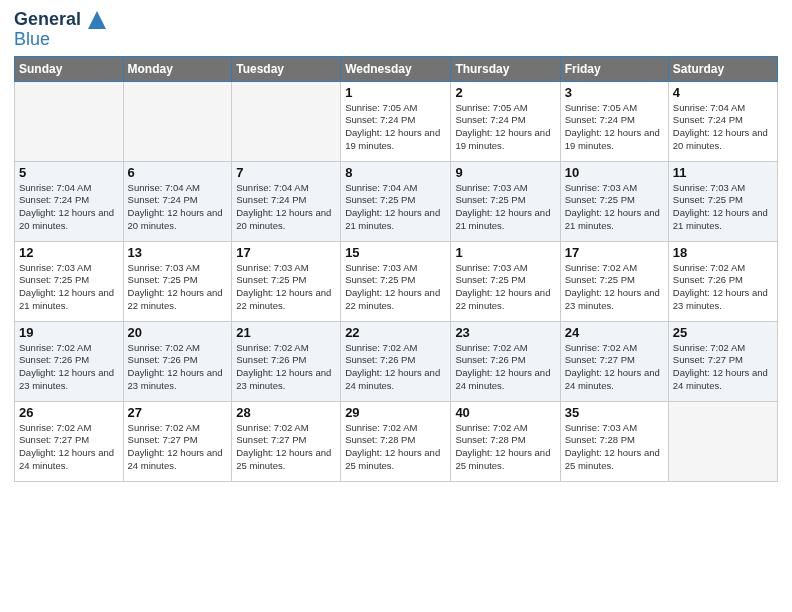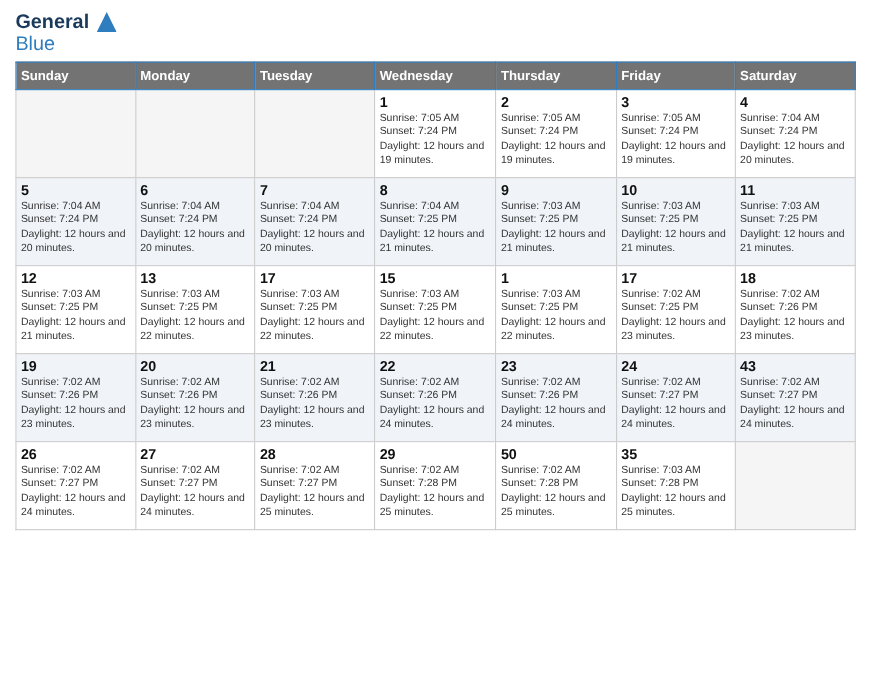--- a/index.html
+++ b/index.html
@@ -217,21 +217,21 @@
           </td>
           <td>
             <div class="day-num">23</div>
             <div class="day-info">Sunrise: 7:02 AM<br>Sunset: 7:26 PM<br>Daylight: 12 hours and 24 minutes.</div>
           </td>
           <td>
             <div class="day-num">24</div>
             <div class="day-info">Sunrise: 7:02 AM<br>Sunset: 7:27 PM<br>Daylight: 12 hours and 24 minutes.</div>
           </td>
           <td>
-            <div class="day-num">43</div>
+            <div class="day-num">25</div>
             <div class="day-info">Sunrise: 7:02 AM<br>Sunset: 7:27 PM<br>Daylight: 12 hours and 24 minutes.</div>
           </td>
         </tr>
         <tr>
           <td>
             <div class="day-num">26</div>
             <div class="day-info">Sunrise: 7:02 AM<br>Sunset: 7:27 PM<br>Daylight: 12 hours and 24 minutes.</div>
           </td>
           <td>
             <div class="day-num">27</div>
@@ -239,21 +239,21 @@
           </td>
           <td>
             <div class="day-num">28</div>
             <div class="day-info">Sunrise: 7:02 AM<br>Sunset: 7:27 PM<br>Daylight: 12 hours and 25 minutes.</div>
           </td>
           <td>
             <div class="day-num">29</div>
             <div class="day-info">Sunrise: 7:02 AM<br>Sunset: 7:28 PM<br>Daylight: 12 hours and 25 minutes.</div>
           </td>
           <td>
-            <div class="day-num">50</div>
+            <div class="day-num">40</div>
             <div class="day-info">Sunrise: 7:02 AM<br>Sunset: 7:28 PM<br>Daylight: 12 hours and 25 minutes.</div>
           </td>
           <td>
             <div class="day-num">35</div>
             <div class="day-info">Sunrise: 7:03 AM<br>Sunset: 7:28 PM<br>Daylight: 12 hours and 25 minutes.</div>
           </td>
           <td class="empty"></td>
         </tr>
       </tbody>
   </table>

